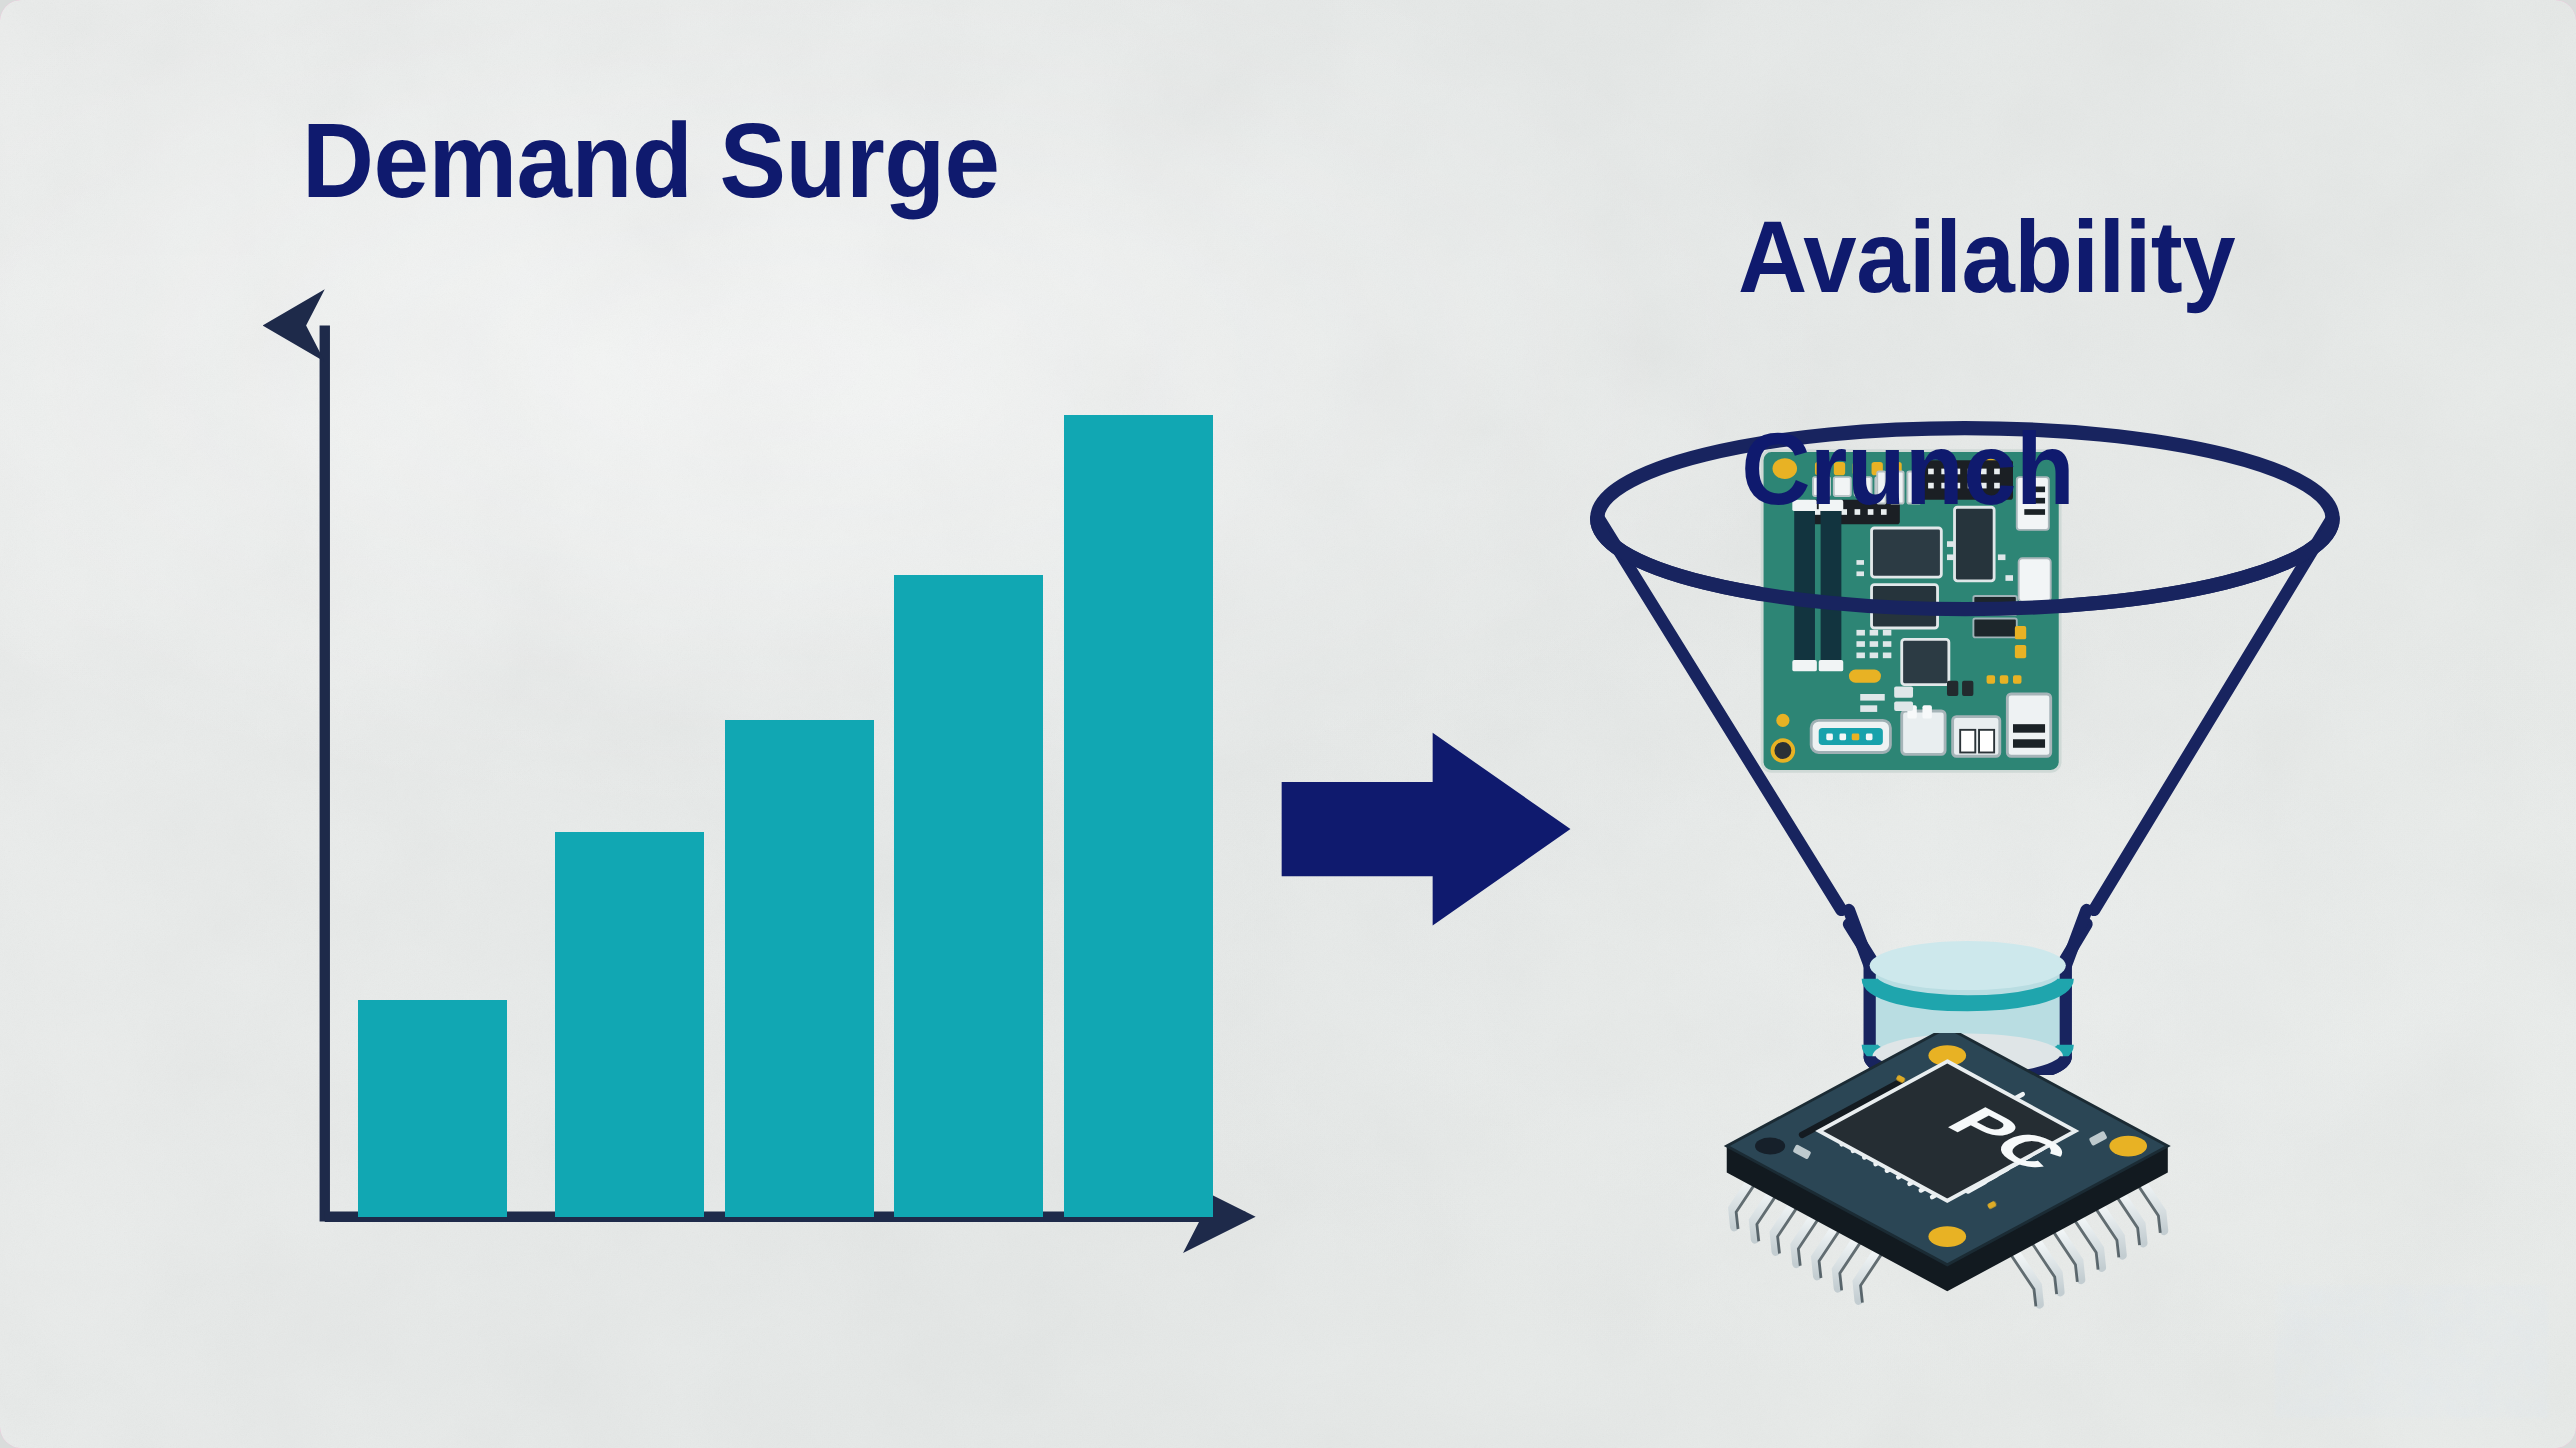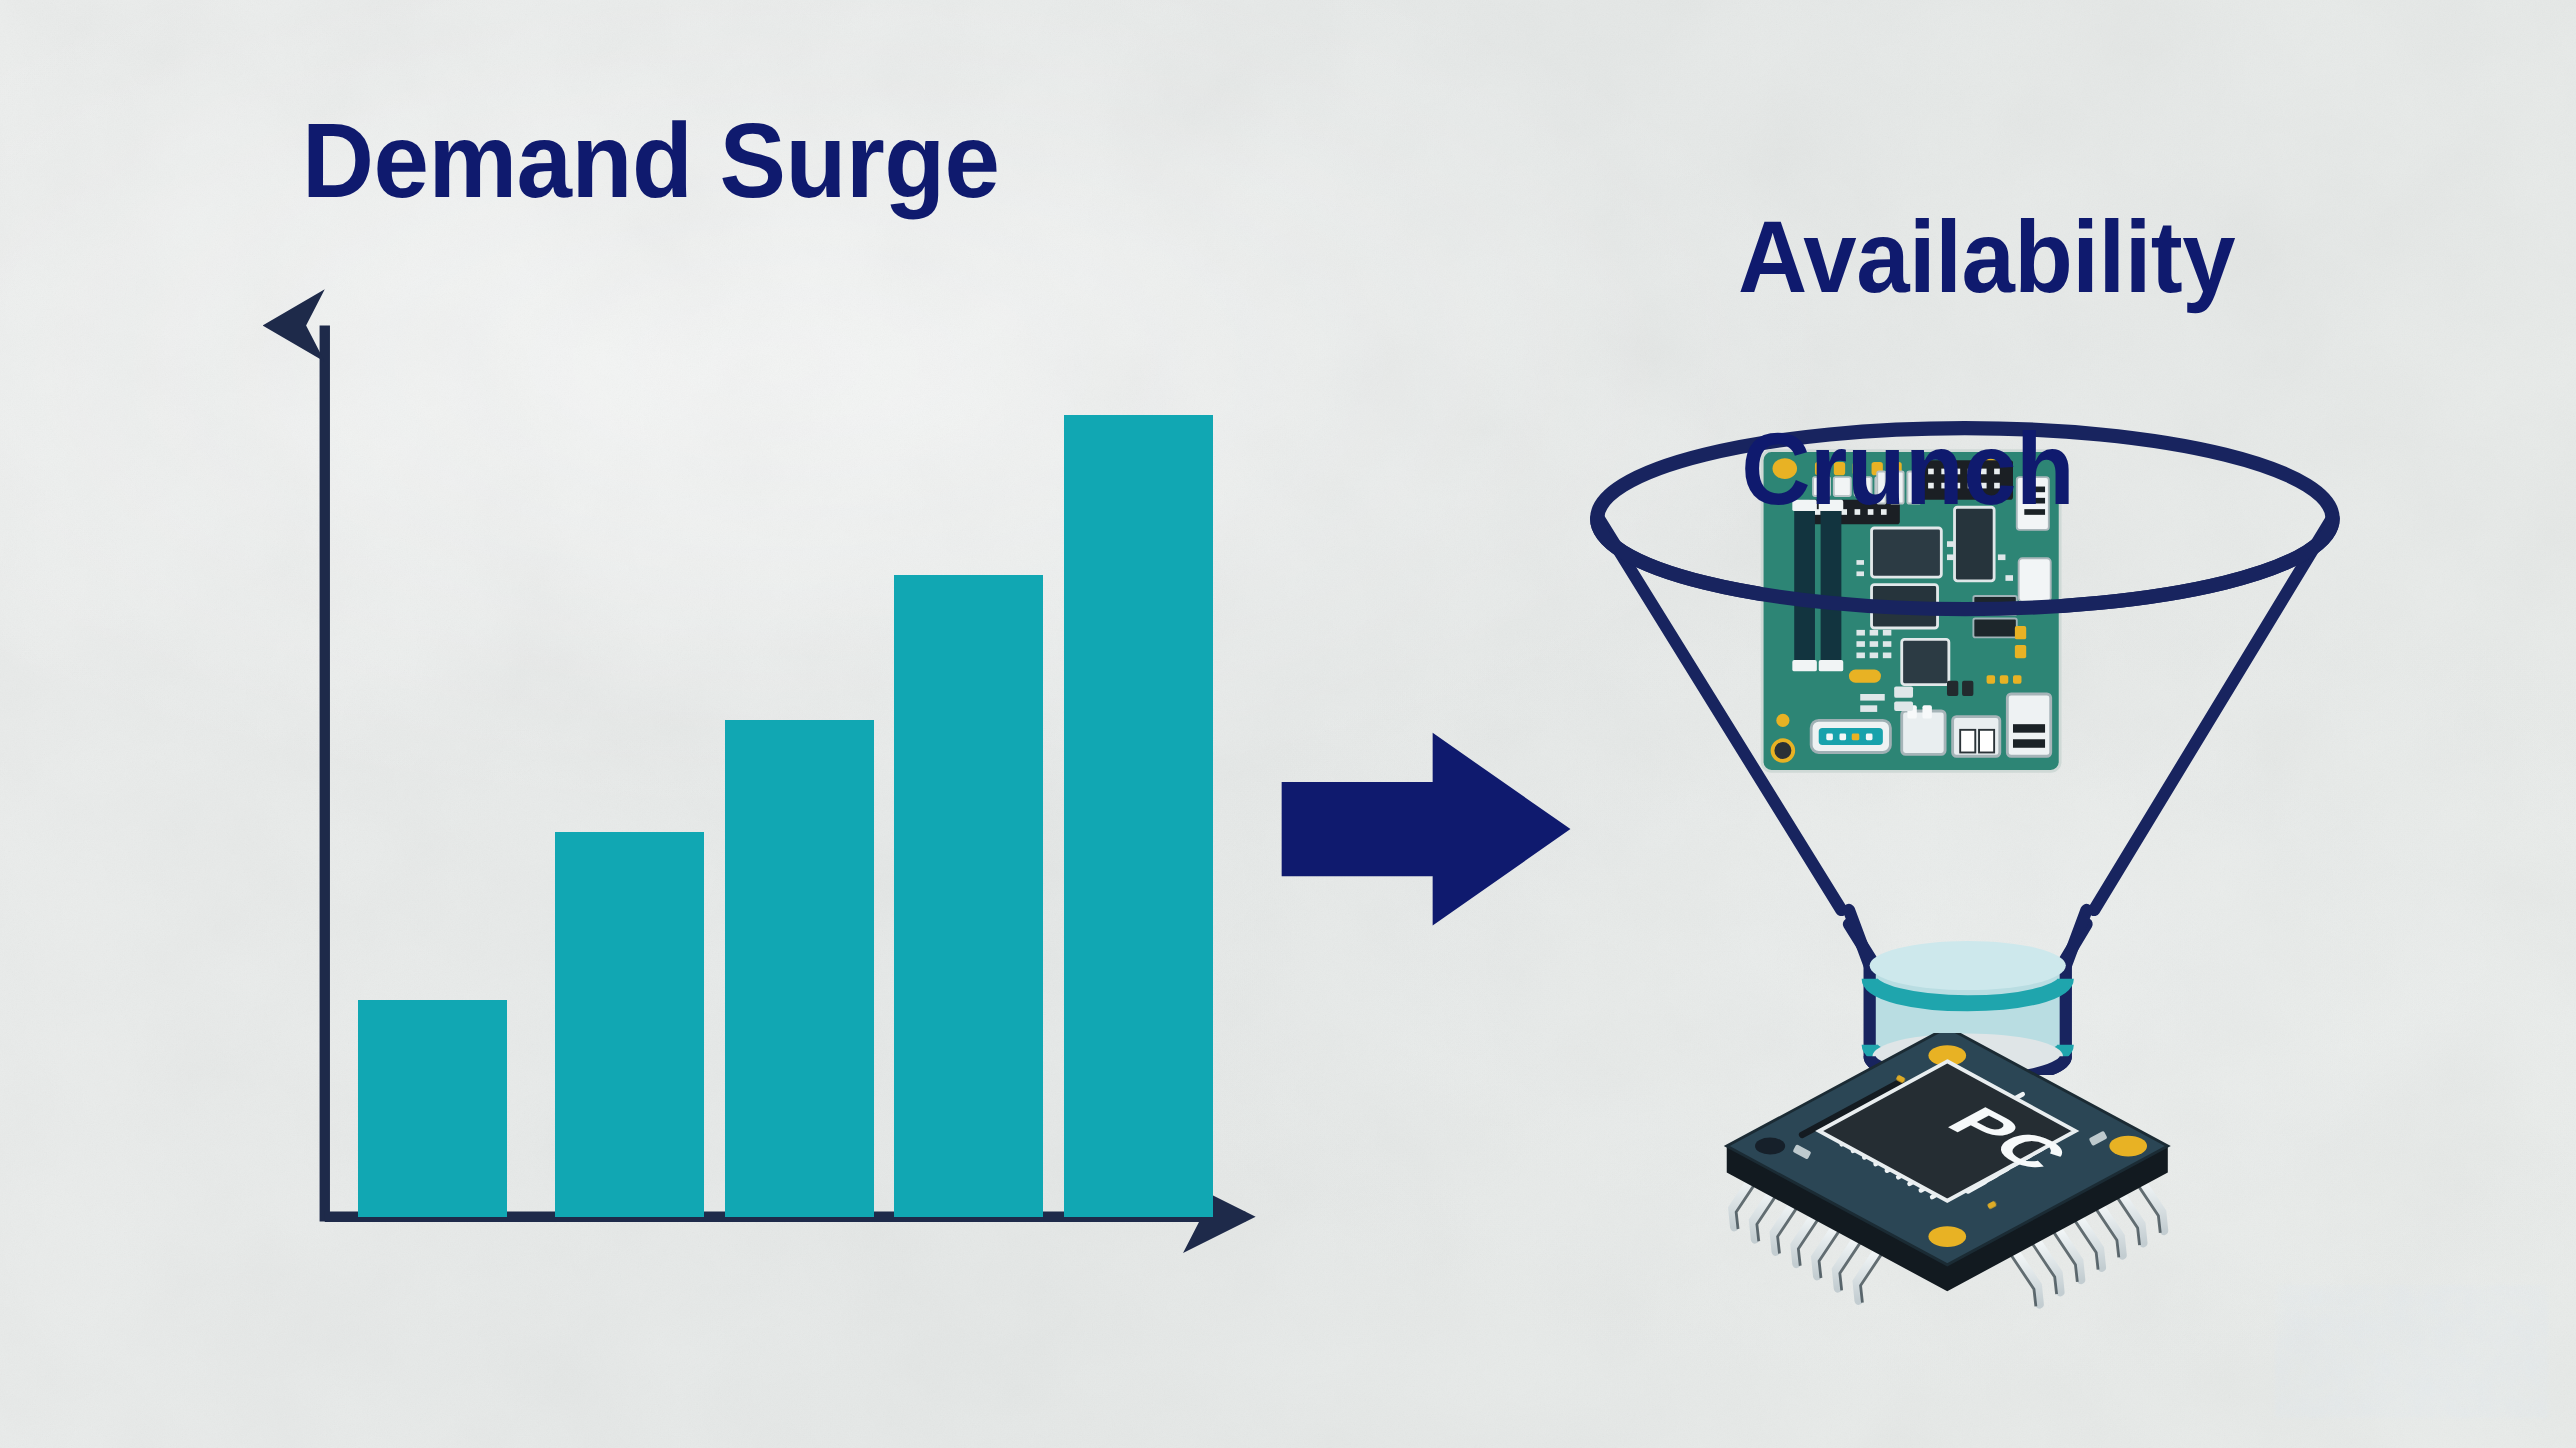--- a/index.html
+++ b/index.html
@@ -8,20 +8,21 @@
     padding: 0;
     background: #d9dcdb;
   }
   #stage {
     position: relative;
     width: 2576px;
     height: 1448px;
     overflow: hidden;
     background: #f9a8d4;
     font-family: "Liberation Sans", sans-serif;
+    border-radius: 21px;
   }
   
   #stage::before {
     content: "";
     position: absolute;
     inset: 0;
     pointer-events: none;
     background:
       radial-gradient(ellipse 60% 45% at 30% 25%, rgba(255,255,255,0.55), rgba(255,255,255,0) 70%),
       radial-gradient(ellipse 50% 40% at 78% 68%, rgba(236,239,238,0.7), rgba(255,255,255,0) 72%),

